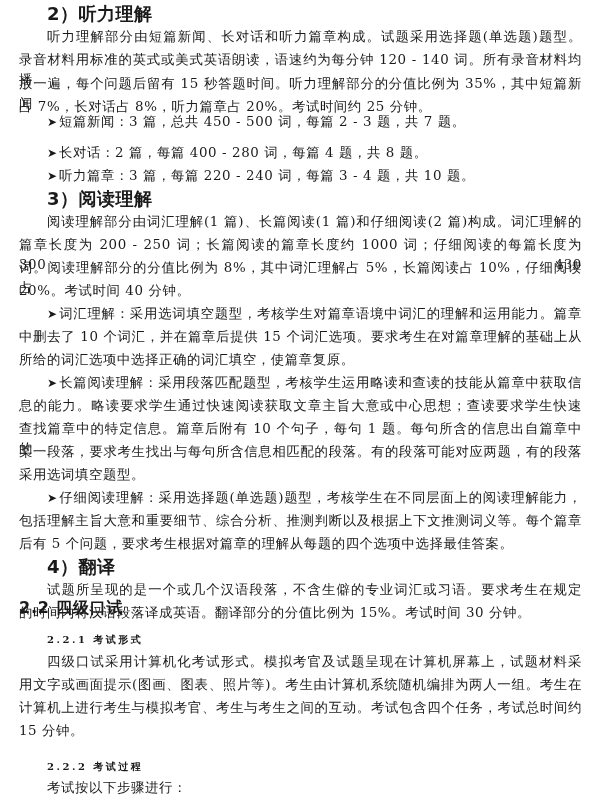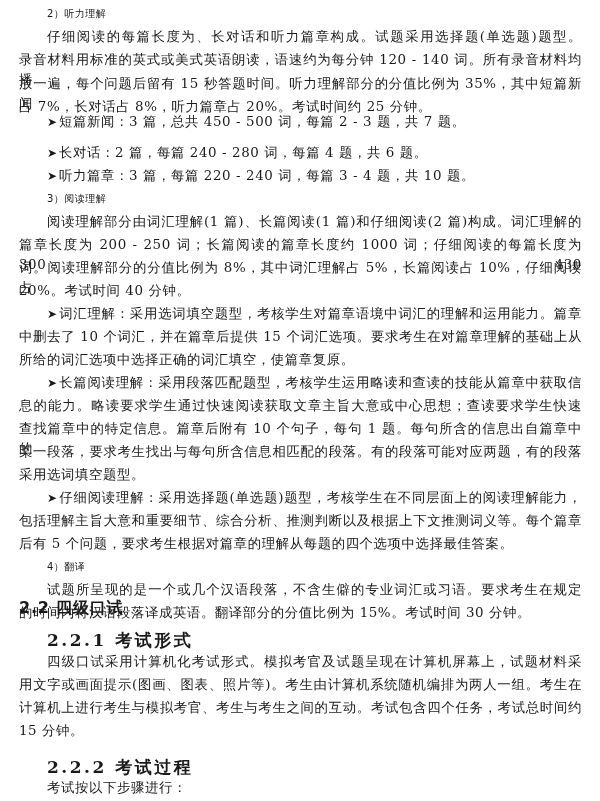--- a/index.html
+++ b/index.html
@@ -2,38 +2,38 @@
 <html><head>
   <meta charset="utf-8">
   <style>
     html, body { margin:0; padding:0; background:#ffffff; }
     body { width:600px; height:801px; overflow:hidden; position:relative;
            font-family:"DejaVu Serif", "Liberation Serif", serif; color:#1a1a1a; }
     .page { position:absolute; left:19px; top:0; width:563px; }
     .line { position:absolute; left:0; white-space:nowrap; font-size:13.4px; line-height:20px; letter-spacing:0.6px; }
     .justify { width:563px; text-align:justify; text-align-last:justify; white-space:normal; }
     .ind1 { left:28px; }
-    .h3 { font-family:"DejaVu Sans", "Liberation Sans", sans-serif; font-weight:normal; font-size:10px; letter-spacing:0.5px; }
+    .h3 { font-family:"DejaVu Sans", "Liberation Sans", sans-serif; font-weight:bold; font-size:18px; letter-spacing:0.5px; }
     .h2 { font-family:"DejaVu Sans", "Liberation Sans", sans-serif; font-weight:bold; font-size:16px; letter-spacing:0.8px; }
-    .h4 { font-family:"DejaVu Serif", "Liberation Serif", serif; font-weight:bold; font-size:17px; letter-spacing:2.5px; }
+    .h4 { font-family:"DejaVu Serif", "Liberation Serif", serif; font-weight:bold; font-size:10px; letter-spacing:2.5px; }
     .arrow { display:inline-block; font-size:12px; margin-right:2px; letter-spacing:0; }
   </style>
 </head>
 <body>
 
 <div class="page">
 
   <div class="line h3 ind1" style="top:4px">2）听力理解</div>
-  <div class="line justify" style="top:27px; text-indent:28px">仔细阅读的每篇长度为、长对话和听力篇章构成。试题采用选择题(单选题)题型。</div>
+  <div class="line justify" style="top:27px; text-indent:28px">听力理解部分由短篇新闻、长对话和听力篇章构成。试题采用选择题(单选题)题型。</div>
   <div class="line justify" style="top:50px">录音材料用标准的英式或美式英语朗读，语速约为每分钟 120 - 140 词。所有录音材料均播</div>
   <div class="line justify" style="top:74px">放一遍，每个问题后留有 15 秒答题时间。听力理解部分的分值比例为 35%，其中短篇新闻</div>
   <div class="line" style="top:97px">占 7%，长对话占 8%，听力篇章占 20%。考试时间约 25 分钟。</div>
 
   <div class="line ind1" style="top:112px"><span class="arrow">➤</span><span>短篇新闻：3 篇，总共 450 - 500 词，每篇 2 - 3 题，共 7 题。</span></div>
-  <div class="line ind1" style="top:143px"><span class="arrow">➤</span><span>长对话：2 篇，每篇 240 - 280 词，每篇 4 题，共 6 题。</span></div>
+  <div class="line ind1" style="top:143px"><span class="arrow">➤</span><span>长对话：2 篇，每篇 400 - 280 词，每篇 4 题，共 8 题。</span></div>
   <div class="line ind1" style="top:166px"><span class="arrow">➤</span><span>听力篇章：3 篇，每篇 220 - 240 词，每篇 3 - 4 题，共 10 题。</span></div>
 
   <div class="line h3 ind1" style="top:189px">3）阅读理解</div>
   <div class="line justify" style="top:212px; text-indent:28px">阅读理解部分由词汇理解(1 篇)、长篇阅读(1 篇)和仔细阅读(2 篇)构成。词汇理解的</div>
   <div class="line justify" style="top:235px">篇章长度为 200 - 250 词；长篇阅读的篇章长度约 1000 词；仔细阅读的每篇长度为 300 - 430</div>
   <div class="line justify" style="top:258px">词。阅读理解部分的分值比例为 8%，其中词汇理解占 5%，长篇阅读占 10%，仔细阅读占</div>
   <div class="line" style="top:281px">20%。考试时间 40 分钟。</div>
 
   <div class="line justify" style="top:304px; padding-left:28px; width:535px"><span class="arrow">➤</span><span>词汇理解：采用选词填空题型，考核学生对篇章语境中词汇的理解和运用能力。篇章</span></div>
   <div class="line justify" style="top:327px">中删去了 10 个词汇，并在篇章后提供 15 个词汇选项。要求考生在对篇章理解的基础上从</div>

